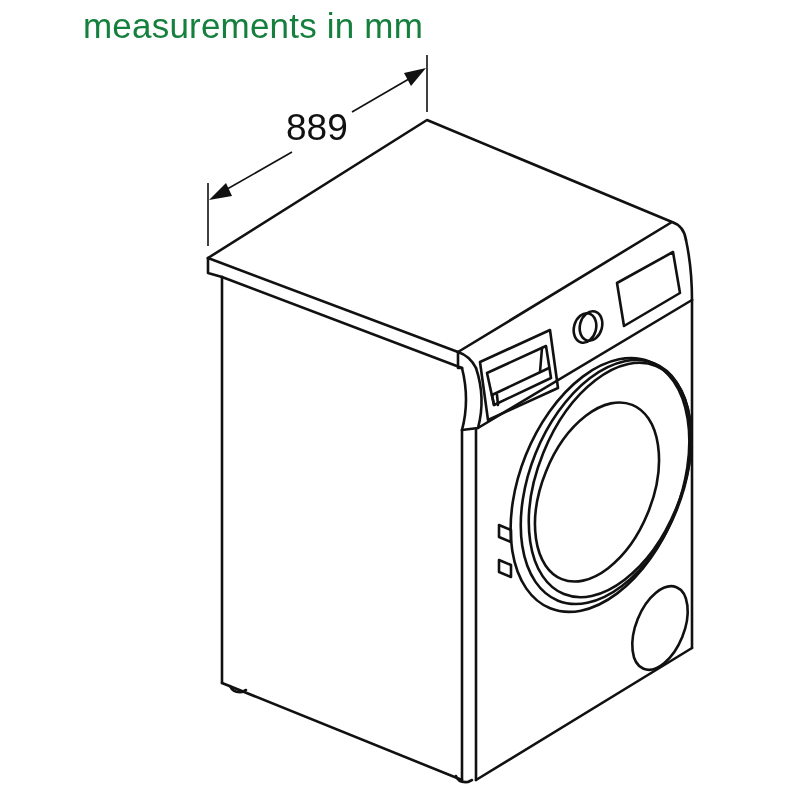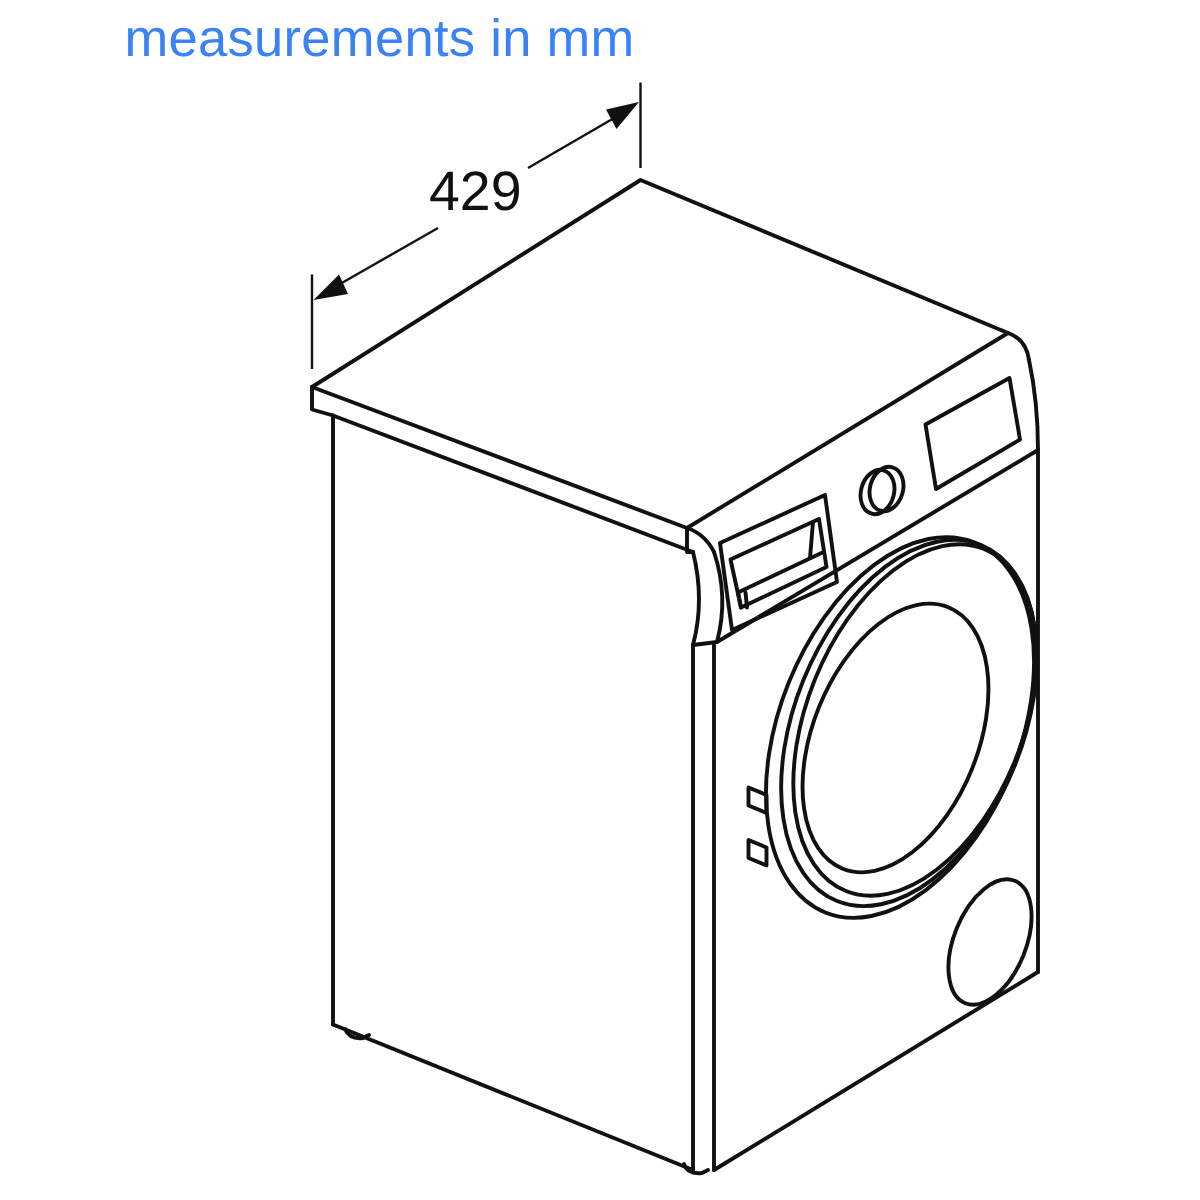--- a/index.html
+++ b/index.html
@@ -13,21 +13,21 @@
       position: relative;
       overflow: hidden;
       font-family: "Liberation Sans", sans-serif;
     }
     .title {
       position: absolute;
       left: 83px;
       top: 6px;
       font-size: 35px;
       line-height: 40px;
-      color: #3b82f6;
+      color: #15803d;
       white-space: nowrap;
       letter-spacing: 0.2px;
     }
     .dim-label {
       position: absolute;
       left: 283px;
       top: 108px;
       font-size: 37px;
       line-height: 40px;
       color: #111111;
@@ -145,13 +145,13 @@
   <g>
     <ellipse class="ln" cx="660" cy="628" rx="24" ry="44" transform="rotate(22 660 628)"></ellipse>
   </g>
 
   <g>
     <path class="ln" d="M230,686 Q233,693 242,692 L246,690"></path>
     <path class="ln" d="M456,776 Q458,783 468,782 L472,780"></path>
   </g>
 </svg>
 
-<div class="dim-label">429</div>
+<div class="dim-label">889</div>
 
 </body></html>

